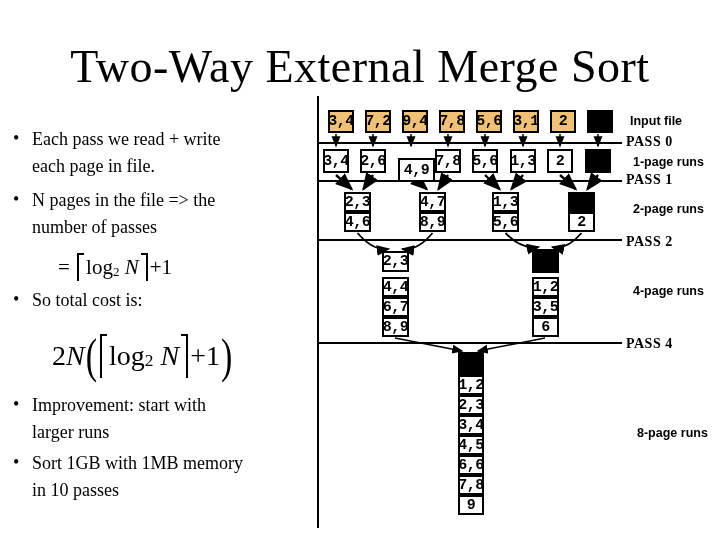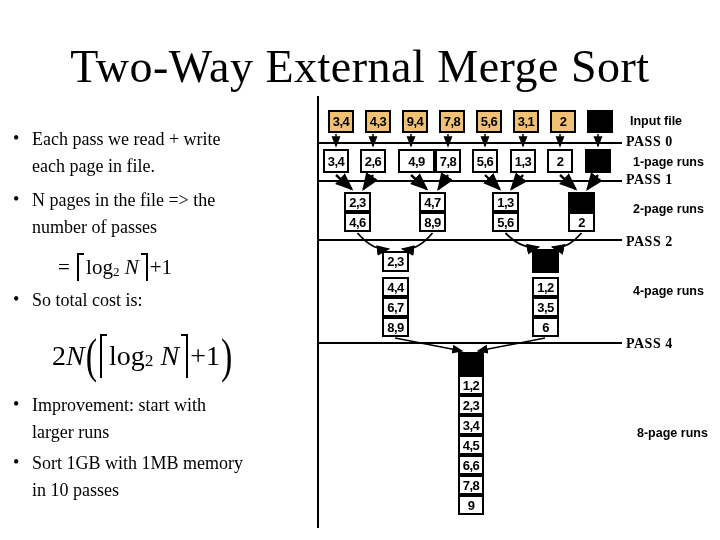--- a/index.html
+++ b/index.html
@@ -22,22 +22,22 @@
   .it { font-style:italic; }
   .lsub { font-size:62%; position:relative; top:5px; }
   .lceil,.rceil { display:inline-block; width:7px; align-self:stretch; margin:1px 2px; }
   .lceil { border-left:2px solid #000; border-top:2px solid #000; }
   .rceil { border-right:2px solid #000; border-top:2px solid #000; }
   .bigp { display:inline-block; font-size:34px; transform:scaleY(1.45); margin:0 1px; font-weight:400; }
 
   #arrows, #diagram { position:absolute; left:0; top:0; width:720px; height:540px; }
   .dcell { position:absolute; border:2px solid #000; background:#fff;
            display:flex; align-items:center; justify-content:center;
-           font-family:Liberation Sans, sans-serif; font-weight:bold;
-           font-size:13px; letter-spacing:-0.5px; color:#000; }
+           font-family:Liberation Mono, monospace; font-weight:bold;
+           font-size:15px; letter-spacing:-0.5px; color:#000; }
   .dcell.black { background:#000; border-color:#000; }
 
   .dlabel { position:absolute; white-space:nowrap; }
   .dlabel.sans  { font-family:"Liberation Sans",sans-serif; font-weight:bold; font-size:12.5px; }
   .dlabel.serif { font-family:Liberation Serif, serif; font-weight:bold; font-size:14px; letter-spacing:0.5px; }
 </style>
 </head>
 <body>
 
 <div class="slide">
@@ -109,30 +109,30 @@
       <path d="M598,175 L587.5,189" stroke="#000" stroke-width="2.4" fill="none" marker-end="url(#ah)"></path>
       <path d="M357.5,233 Q373,251 388.5,249" stroke="#000" stroke-width="1.8" fill="none" marker-end="url(#ah)"></path>
       <path d="M432.5,233 Q417.5,251 402.5,249" stroke="#000" stroke-width="1.8" fill="none" marker-end="url(#ah)"></path>
       <path d="M505.5,233 Q522,250 538.5,247" stroke="#000" stroke-width="1.8" fill="none" marker-end="url(#ah)"></path>
       <path d="M581.5,233 Q567,250 552.5,247" stroke="#000" stroke-width="1.8" fill="none" marker-end="url(#ah)"></path>
       <path d="M395,338 L462,351" stroke="#000" stroke-width="1.5" fill="none" marker-end="url(#ah)"></path>
       <path d="M545,338 L478,351" stroke="#000" stroke-width="1.5" fill="none" marker-end="url(#ah)"></path>
     </svg>
   <div id="diagram">
       <div class="dcell" style="left: 328px; top: 110px; width: 26px; height: 23px; background: rgb(240, 193, 116);">3,4</div>
-      <div class="dcell" style="left: 365px; top: 110px; width: 26px; height: 23px; background: rgb(240, 193, 116);">4,3</div>
+      <div class="dcell" style="left: 365px; top: 110px; width: 26px; height: 23px; background: rgb(240, 193, 116);">7,2</div>
       <div class="dcell" style="left: 402px; top: 110px; width: 26px; height: 23px; background: rgb(240, 193, 116);">9,4</div>
       <div class="dcell" style="left: 439px; top: 110px; width: 26px; height: 23px; background: rgb(240, 193, 116);">7,8</div>
       <div class="dcell" style="left: 476px; top: 110px; width: 26px; height: 23px; background: rgb(240, 193, 116);">5,6</div>
       <div class="dcell" style="left: 513px; top: 110px; width: 26px; height: 23px; background: rgb(240, 193, 116);">3,1</div>
       <div class="dcell" style="left: 550px; top: 110px; width: 26px; height: 23px; background: rgb(240, 193, 116);">2</div>
       <div class="dcell black" style="left: 587px; top: 110px; width: 26px; height: 23px;"></div>
       <div class="dcell" style="left: 323px; top: 149px; width: 26px; height: 24px;">3,4</div>
       <div class="dcell" style="left: 360px; top: 149px; width: 26px; height: 24px;">2,6</div>
-      <div class="dcell" style="left: 398px; top: 149px; width: 37px; height: 24px;">4,9</div>
+      <div class="dcell" style="left: 398px; top: 158px; width: 37px; height: 24px;">4,9</div>
       <div class="dcell" style="left: 435px; top: 149px; width: 26px; height: 24px;">7,8</div>
       <div class="dcell" style="left: 472px; top: 149px; width: 26px; height: 24px;">5,6</div>
       <div class="dcell" style="left: 510px; top: 149px; width: 26px; height: 24px;">1,3</div>
       <div class="dcell" style="left: 547px; top: 149px; width: 26px; height: 24px;">2</div>
       <div class="dcell black" style="left: 585px; top: 149px; width: 26px; height: 24px;"></div>
       <div class="dcell" style="left: 344px; top: 192px; width: 27px; height: 20px;">2,3</div>
       <div class="dcell" style="left: 344px; top: 212px; width: 27px; height: 20px;">4,6</div>
       <div class="dcell" style="left: 419px; top: 192px; width: 27px; height: 20px;">4,7</div>
       <div class="dcell" style="left: 419px; top: 212px; width: 27px; height: 20px;">8,9</div>
       <div class="dcell" style="left: 492px; top: 192px; width: 27px; height: 20px;">1,3</div>

